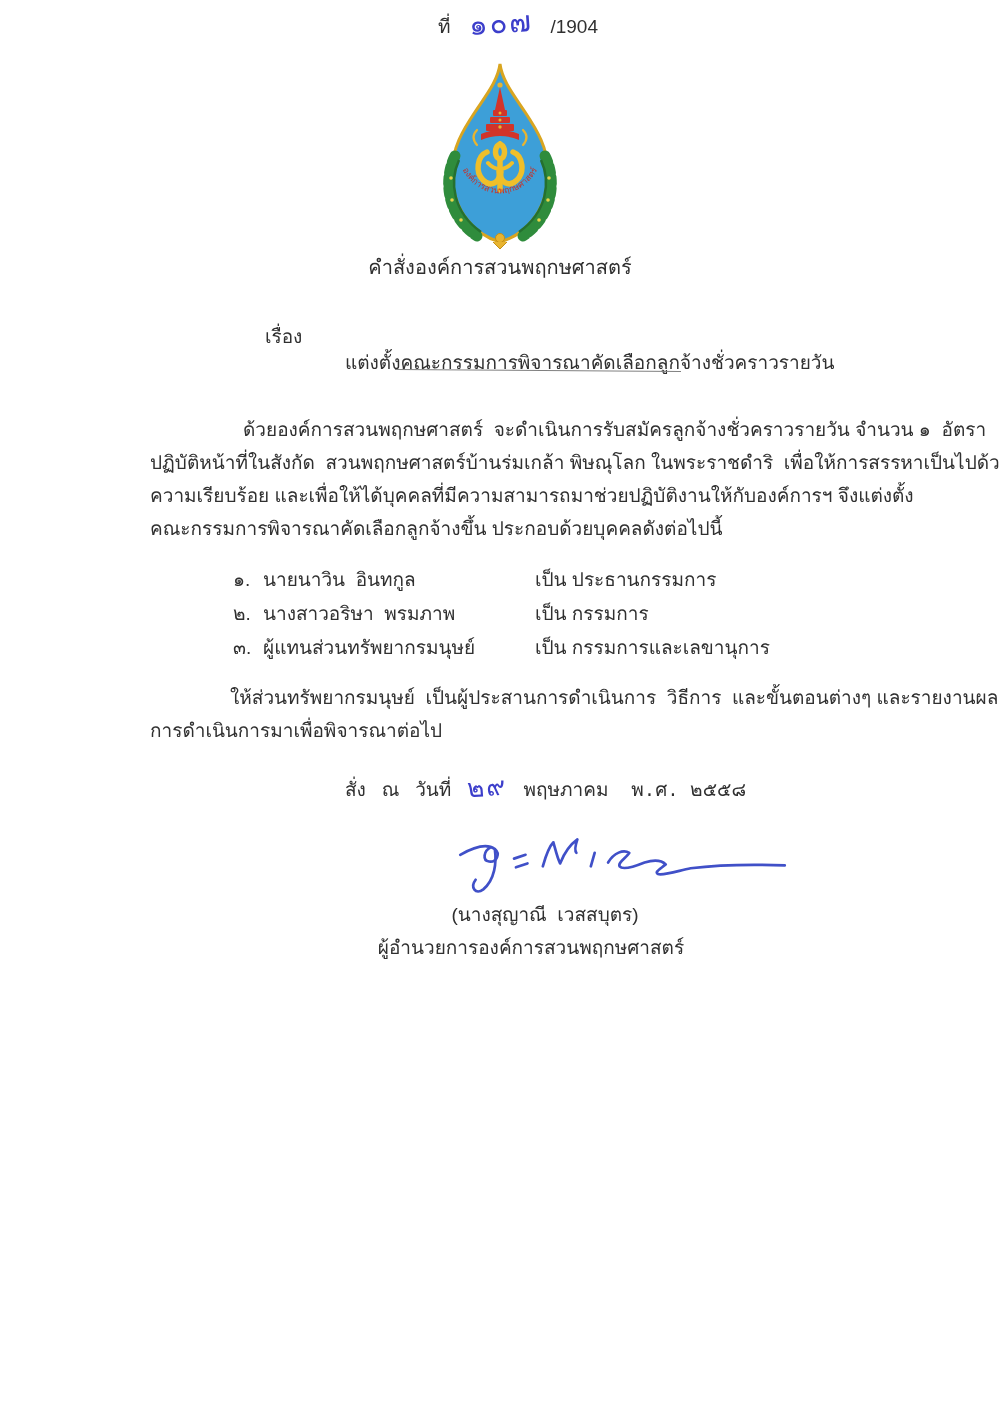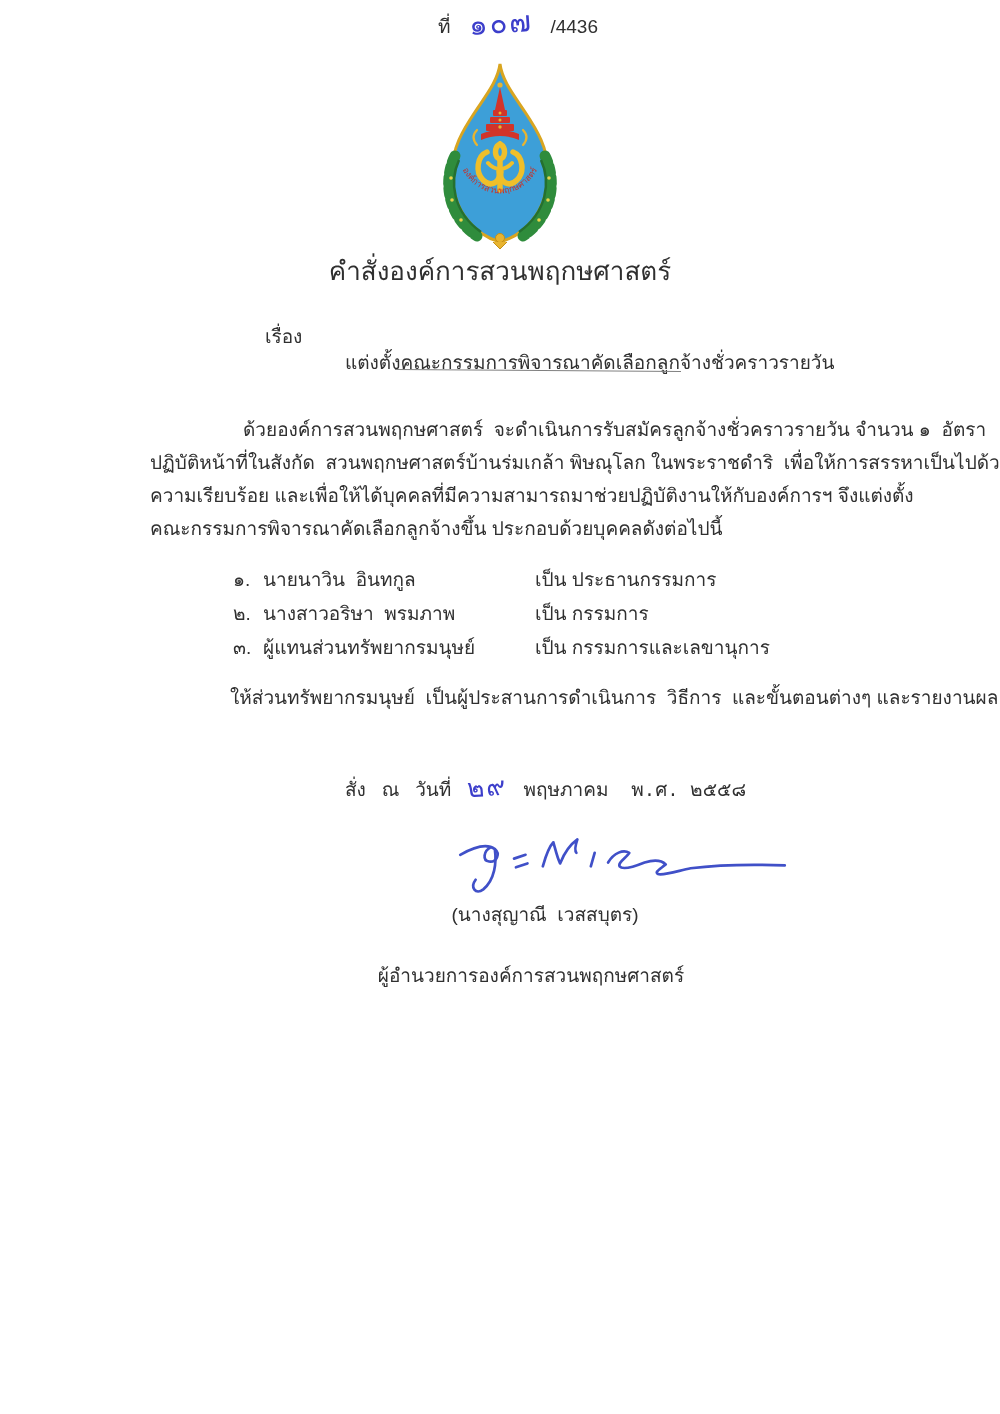--- a/index.html
+++ b/index.html
@@ -7,21 +7,21 @@
     position:relative;
     width:1000px; height:1414px;
     margin:0 auto;
     background:#ffffff;
     font-family:"Liberation Sans", sans-serif;
     color:#303030;
     overflow:hidden;
   }
   .t { position:absolute; white-space:pre; font-size:19px; line-height:1.5; }
   .center { left:0; right:0; text-align:center; }
-  .title { font-size:26px; color:#2f2f2f; }
+  .title { font-size:20px; color:#2f2f2f; }
   .hand {
     color:#3c3ecb;
     font-size:29px;
     display:inline-block;
     transform:rotate(-4deg);
     font-weight:500;
     letter-spacing:2px;
   }
   .hand.small { font-size:26px; }
   .docno-row {
@@ -98,21 +98,21 @@
         <textPath href="#bandArc" startOffset="50%" text-anchor="middle">องค์การสวนพฤกษศาสตร์</textPath>
       </text>
     </svg>
   </div>
 
   <div class="t center title" style="top:252px;">คำสั่งองค์การสวนพฤกษศาสตร์</div>
 
   <div class="docno-row">
     <span class="t" style="position:static;">ที่</span>
     <span class="hand">๑๐๗</span>
-    <span class="t" style="position:static;">/4436</span>
+    <span class="t" style="position:static;">/1904</span>
   </div>
 
   <div class="t" style="left:265px; top:323px;">เรื่อง</div>
   <div class="t" style="left:345px; top:323px;margin-top:26px;">แต่งตั้งคณะกรรมการพิจารณาคัดเลือกลูกจ้างชั่วคราวรายวัน</div>
 
   <div class="divider"></div>
 
   <div class="t" style="left:230px; top:416px;margin-left:13px;">ด้วยองค์การสวนพฤกษศาสตร์  จะดำเนินการรับสมัครลูกจ้างชั่วคราวรายวัน จำนวน ๑  อัตรา</div>
   <div class="t" style="left:150px; top:449px;">ปฏิบัติหน้าที่ในสังกัด  สวนพฤกษศาสตร์บ้านร่มเกล้า พิษณุโลก ในพระราชดำริ  เพื่อให้การสรรหาเป็นไปด้วย</div>
   <div class="t" style="left:150px; top:482px;">ความเรียบร้อย และเพื่อให้ได้บุคคลที่มีความสามารถมาช่วยปฏิบัติงานให้กับองค์การฯ จึงแต่งตั้ง</div>
@@ -128,20 +128,21 @@
     <span class="t name" style="top:600px;">นางสาวอริษา  พรมภาพ</span>
     <span class="t role" style="top:600px;">เป็น กรรมการ</span>
   </div>
   <div class="committee-row">
     <span class="t num" style="top:634px;">๓.</span>
     <span class="t name" style="top:634px;">ผู้แทนส่วนทรัพยากรมนุษย์</span>
     <span class="t role" style="top:634px;">เป็น กรรมการและเลขานุการ</span>
   </div>
 
   <div class="t" style="left:230px; top:684px;">ให้ส่วนทรัพยากรมนุษย์  เป็นผู้ประสานการดำเนินการ  วิธีการ  และขั้นตอนต่างๆ และรายงานผล</div>
+  <div class="t" style="left:150px; top:717px;">การดำเนินการมาเพื่อพิจารณาต่อไป</div>
 
   <div class="date-row">
     <span class="t" style="position:static;">สั่ง   ณ   วันที่</span>
     <span class="hand small">๒๙</span>
     <span class="t" style="position:static;font-family:Liberation Mono, monospace;">พฤษภาคม  พ.ศ. ๒๕๕๘</span>
   </div>
 
   <div class="sig">
     <svg width="345" height="72" viewBox="0 0 350 75">
       <g stroke="#4050c8" stroke-width="2.8" fill="none" stroke-linecap="round" stroke-linejoin="round">
@@ -150,15 +151,15 @@
         <path d="M62,34 L74,30"></path>
         <path d="M64,43 L76,39"></path>
         <path d="M92,42 C96,28 100,20 103,17 C105,24 107,33 110,39 C114,29 121,19 128,14 C126,20 125,26 127,28"></path>
         <path d="M146,28 L142,42"></path>
         <path d="M160,38 C166,28 176,24 182,28 C178,34 170,38 172,42 C175,46 188,42 198,38 C208,35 216,36 220,40 C214,45 208,48 212,50 C217,52 232,47 246,44 C278,40 316,40 344,41"></path>
       </g>
     </svg>
   </div>
 
   <div class="t center" style="top:901px; padding-left:90px;">(นางสุญาณี  เวสสบุตร)</div>
-  <div class="t center" style="top:934px; padding-left:62px;margin-top:28px;">ผู้อำนวยการองค์การสวนพฤกษศาสตร์</div>
+  <div class="t center" style="top:934px; padding-left:62px;">ผู้อำนวยการองค์การสวนพฤกษศาสตร์</div>
 
 </div>
 
 </body></html>

